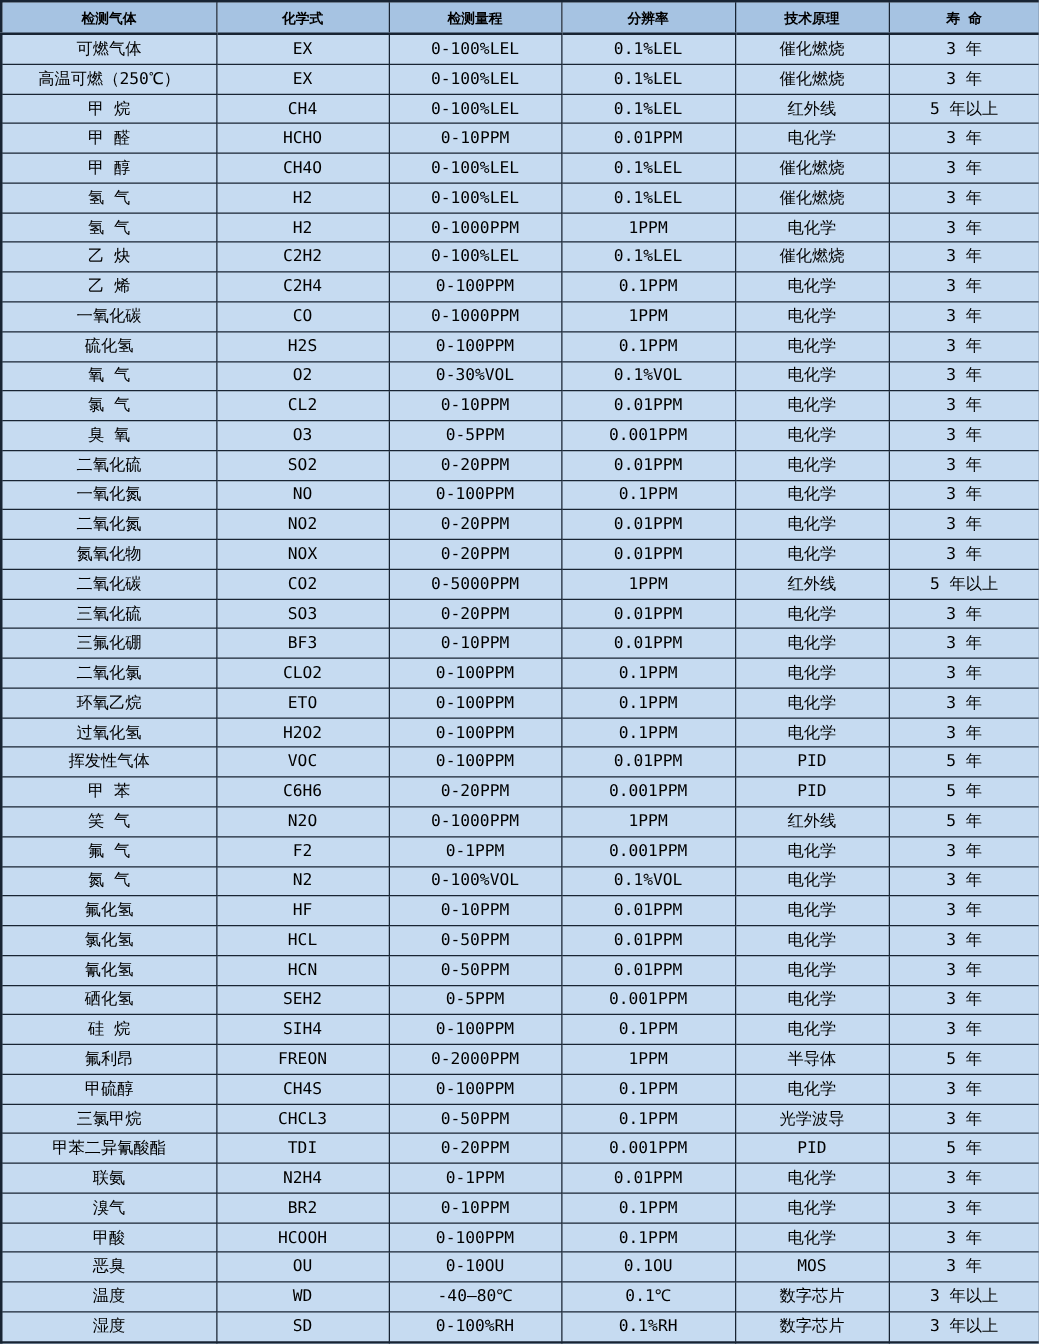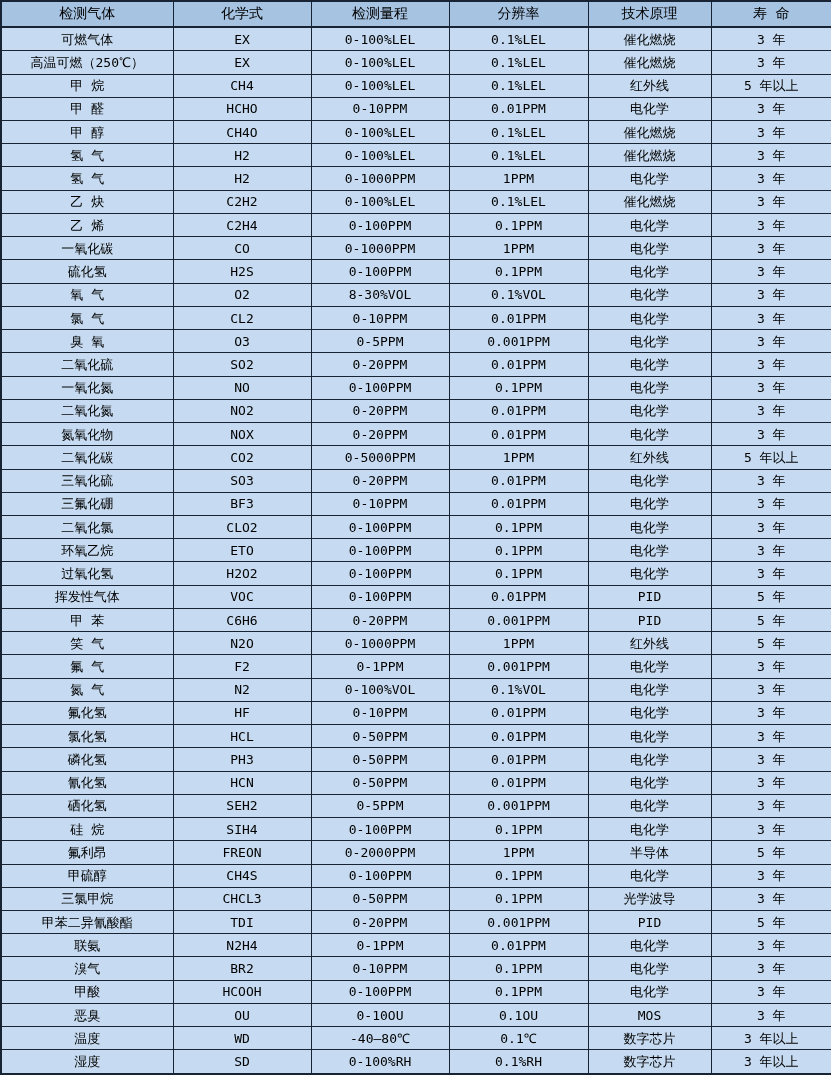--- a/index.html
+++ b/index.html
@@ -30,22 +30,22 @@
   th,td{
     border:1px solid var(--border);
     text-align:center;
     vertical-align:middle;
     padding:0 2px;
     overflow:hidden;
     white-space:nowrap;
   }
   thead th{
     background:var(--header-bg);
-    font-size:14px;
-    font-weight:normal;
+    font-size:11px;
+    font-weight:bold;
     border-bottom:2px solid var(--border);
     height:24px;
   }
   tbody td{
     background:var(--row-bg);
     font-size:13px;
     height:19px;
     line-height:19px;
   }
 </style>
@@ -156,21 +156,21 @@
         <td>硫化氢</td>
         <td>H2S</td>
         <td>0-100PPM</td>
         <td>0.1PPM</td>
         <td>电化学</td>
         <td>3 年</td>
       </tr>
       <tr>
         <td>氧 气</td>
         <td>O2</td>
-        <td>8-30%VOL</td>
+        <td>0-30%VOL</td>
         <td>0.1%VOL</td>
         <td>电化学</td>
         <td>3 年</td>
       </tr>
       <tr>
         <td>氯 气</td>
         <td>CL2</td>
         <td>0-10PPM</td>
         <td>0.01PPM</td>
         <td>电化学</td>
@@ -314,28 +314,20 @@
       </tr>
       <tr>
         <td>氯化氢</td>
         <td>HCL</td>
         <td>0-50PPM</td>
         <td>0.01PPM</td>
         <td>电化学</td>
         <td>3 年</td>
       </tr>
       <tr>
-        <td>磷化氢</td>
-        <td>PH3</td>
-        <td>0-50PPM</td>
-        <td>0.01PPM</td>
-        <td>电化学</td>
-        <td>3 年</td>
-      </tr>
-      <tr>
         <td>氰化氢</td>
         <td>HCN</td>
         <td>0-50PPM</td>
         <td>0.01PPM</td>
         <td>电化学</td>
         <td>3 年</td>
       </tr>
       <tr>
         <td>硒化氢</td>
         <td>SEH2</td>

